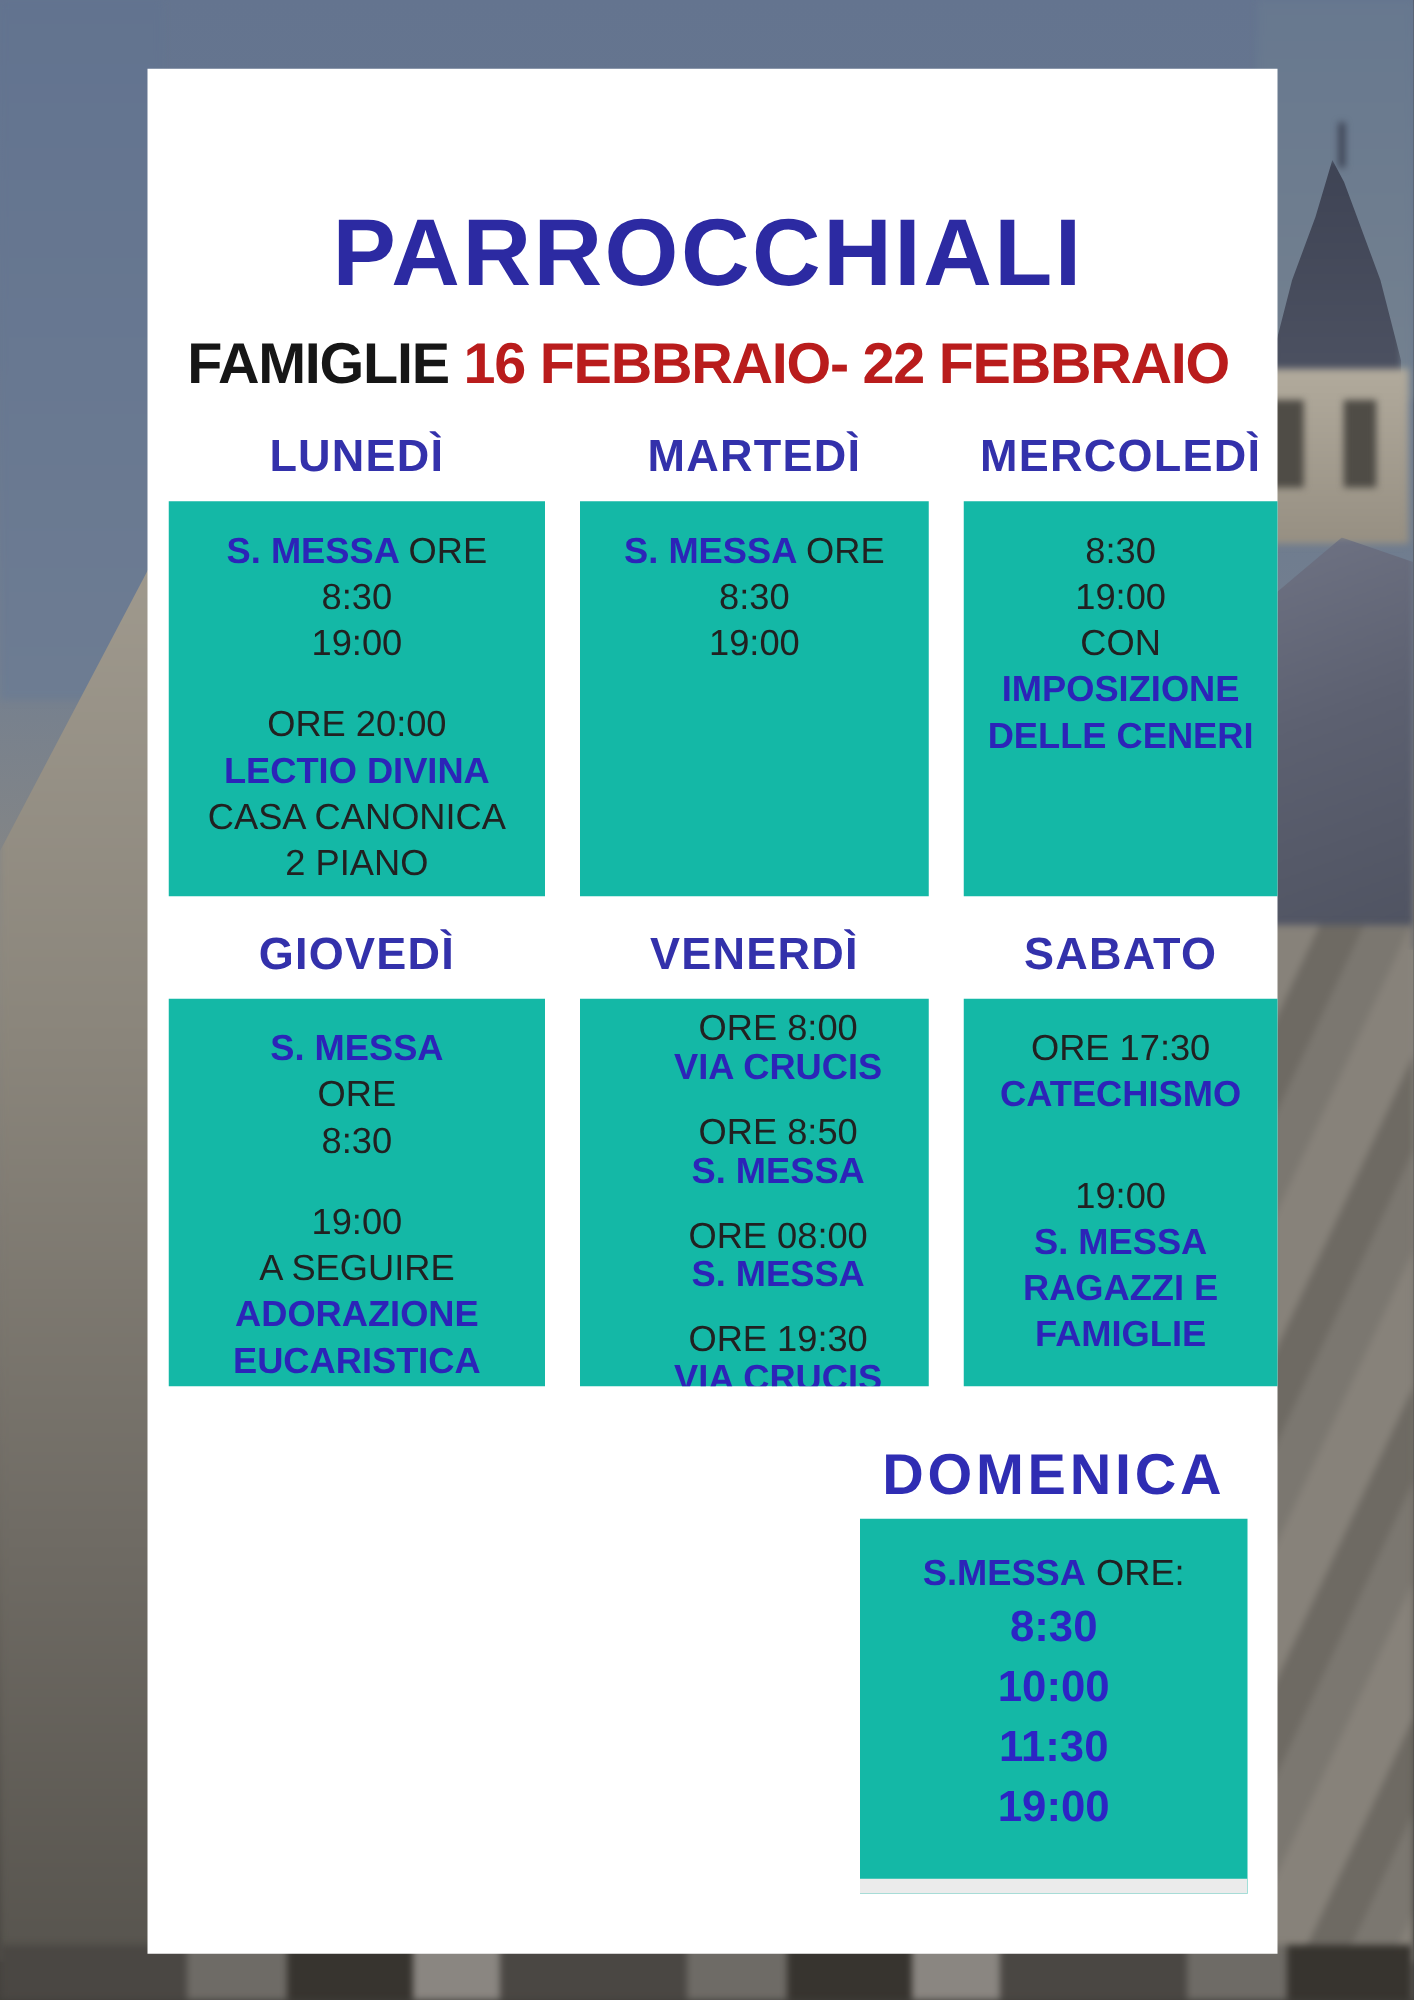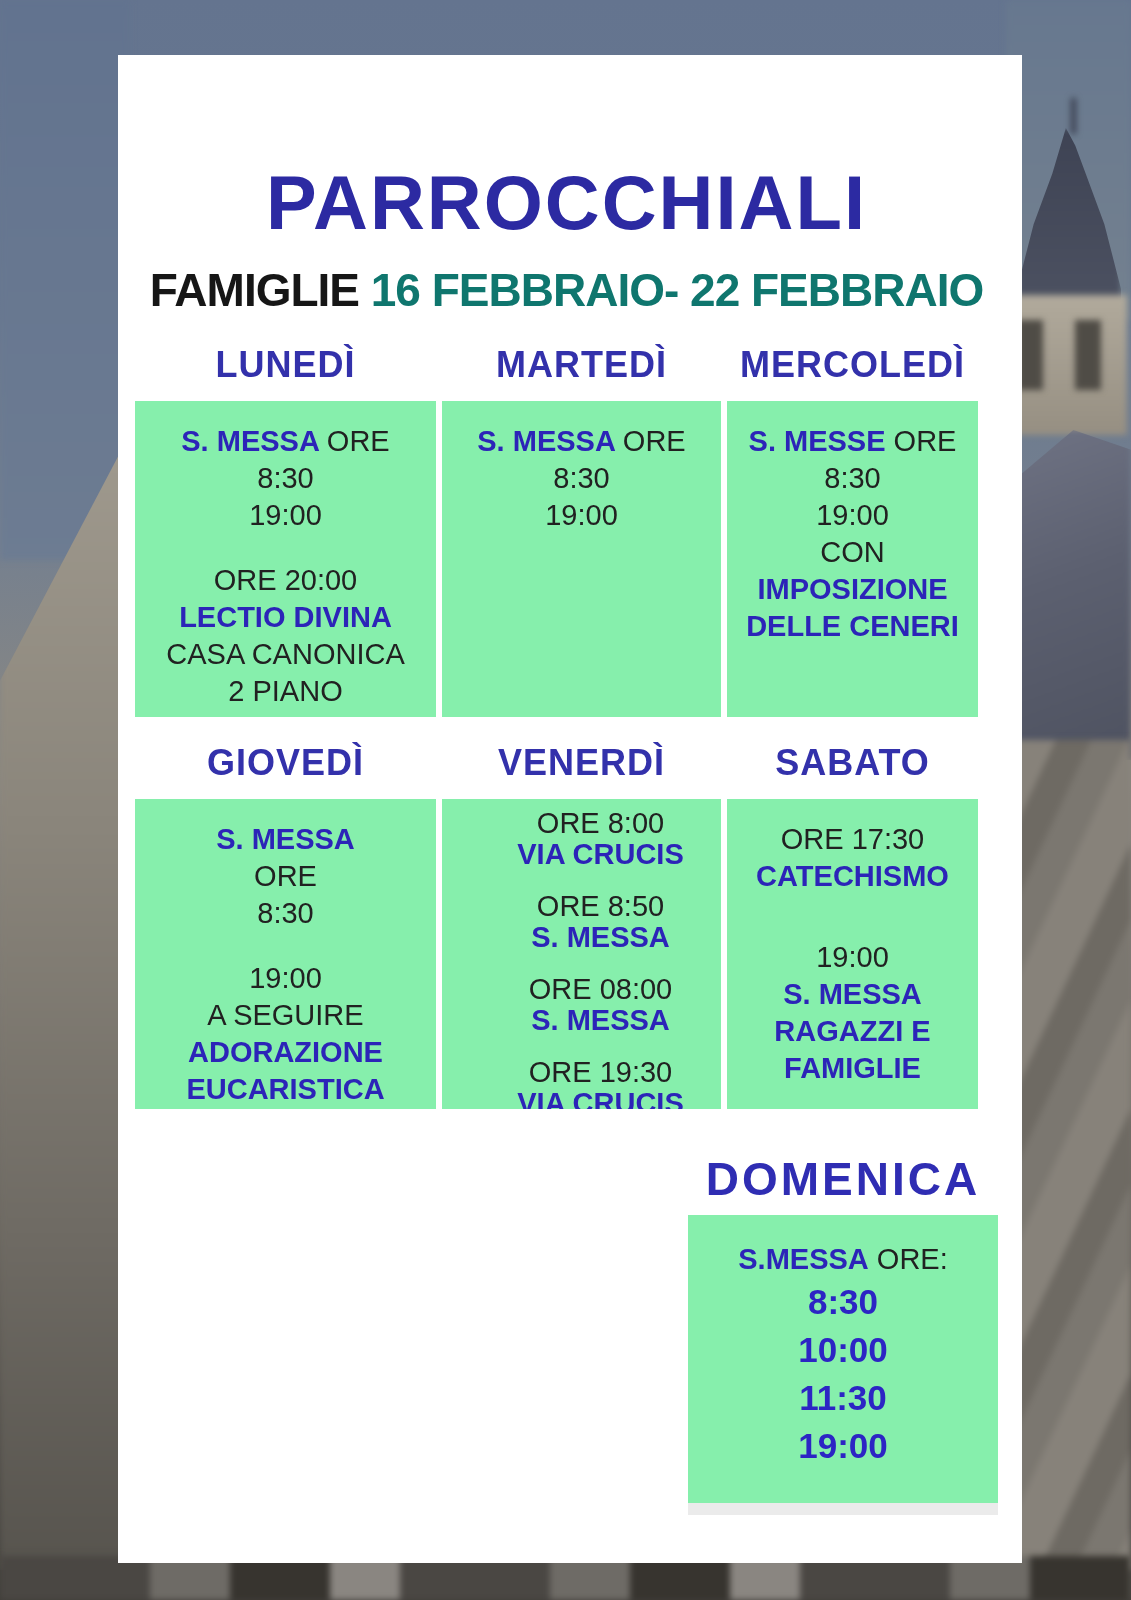--- a/index.html
+++ b/index.html
@@ -51,37 +51,37 @@
     margin:0;
     font-size:76px;line-height:84px;font-weight:700;
     letter-spacing:2px;color:#2c2aa2;
   }
   .subtitle{
     margin-top:16px;
     font-size:46px;line-height:58px;font-weight:700;letter-spacing:-1px;
     white-space:nowrap;
   }
   .sub-black{color:#161616;}
-  .sub-blue{color:#0f766e;}
+  .sub-blue{color:#b91c1c;}
   
   .days-grid{
     display:grid;
     grid-template-columns:301px 279px 251px;
-    column-gap:6px;
+    column-gap:28px;
     margin-top:24px;
     align-items:start;
   }
   .day{display:flex;flex-direction:column;}
   .day-head{
     font-size:36px;line-height:44px;font-weight:700;
     letter-spacing:1px;color:#3331ab;
     margin-bottom:14px;
   }
   .day-box{
-    background:#86efac;
+    background:#14b8a6;
     box-sizing:border-box;
     padding-top:22px;
     overflow:hidden;
     position:relative;
   }
   .row1 .day-box{height:316px;}
   .row2 .day-box{height:310px;}
   .ln{font-size:29px;line-height:37px;color:#212121;}
   .ln .n{font-weight:400;color:#212121;}
   .ln .b{font-weight:700;color:#2c24b8;}
@@ -145,21 +145,20 @@
           <div class="day-head">MARTEDÌ</div>
           <div class="day-box">
             <div class="ln"><span class="b">S. MESSA </span><span class="n">ORE</span></div>
             <div class="ln"><span class="n">8:30</span></div>
             <div class="ln"><span class="n">19:00</span></div>
           </div>
         </div>
         <div class="day">
           <div class="day-head">MERCOLEDÌ</div>
           <div class="day-box">
-            <div class="ln"><span class="b">S. MESSE </span><span class="n">ORE</span></div>
             <div class="ln"><span class="n">8:30</span></div>
             <div class="ln"><span class="n">19:00</span></div>
             <div class="ln"><span class="n">CON</span></div>
             <div class="ln"><span class="b">IMPOSIZIONE</span></div>
             <div class="ln"><span class="b">DELLE CENERI</span></div>
           </div>
         </div>
       </div>
     <div class="days-grid row2" id="row2">
         <div class="day">

